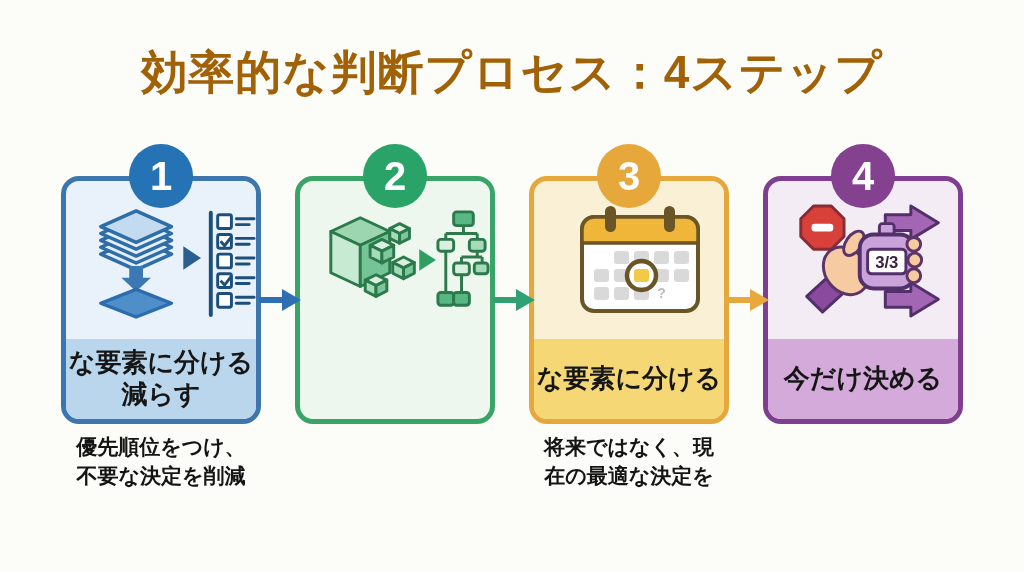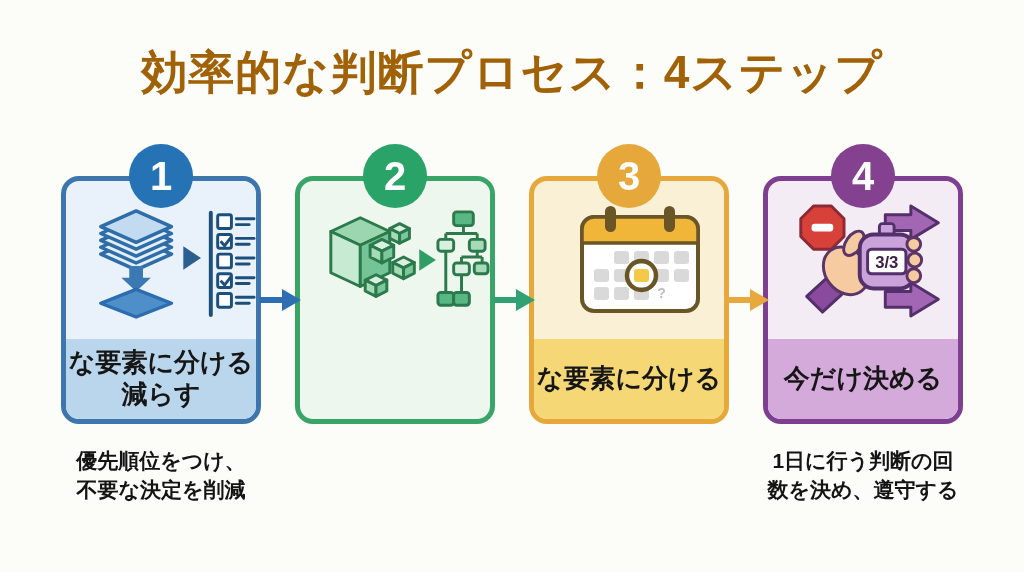--- a/index.html
+++ b/index.html
@@ -60,21 +60,21 @@
     background: var(--label-bg);
     display: flex; align-items: center; justify-content: center;
     text-align: center;
     font-size: 26px;
     font-weight: 800;
     line-height: 1.22;
     color: #161616;
     white-space: pre-line;
   }
   .desc {
-    margin: 22px -10px 0;
+    margin: 8px -10px 0;
     text-align: center;
     font-size: 21px;
     font-weight: 700;
     line-height: 1.4;
     color: #141414;
     white-space: pre-line;
   }
   .connector {
     position: absolute;
     top: 141px;
@@ -214,20 +214,22 @@
           </g>
           <rect x="74" y="68" width="15" height="13" rx="3" fill="#f5c948"></rect>
           <circle cx="81.5" cy="74.5" r="14.5" fill="none" stroke="#6a5526" stroke-width="4.5"></circle>
           <text x="101.5" y="97" text-anchor="middle" font-size="14" font-weight="bold" fill="#bdbdbd">?</text>
         </svg>
       </div>
       <div class="label-band">
         <span>な要素に分ける</span>
       </div>
     </div>
+    <div class="desc">将来ではなく、現
+在の最適な決定を</div>
   </div>
 
   <div class="step" style="--accent: #83418f; --border: #7e3f90; --icon-bg: #f3ecf5; --label-bg: #d3aada;">
     <div class="badge">
       <span>4</span>
     </div>
     <div class="card">
       <div class="icon-area">
         <svg width="172" height="126" viewBox="0 0 172 126">
           <polygon points="25,8 43,8 56,21 56,39 43,52 25,52 12,39 12,21" fill="#d8403a" stroke="#8a2b33" stroke-width="3" stroke-linejoin="round"></polygon>
@@ -245,22 +247,20 @@
             <circle cx="127" cy="47" r="7"></circle>
             <circle cx="128" cy="63" r="7"></circle>
             <circle cx="127" cy="79" r="7"></circle>
           </g>
         </svg>
       </div>
       <div class="label-band">
         <span>今だけ決める</span>
       </div>
     </div>
-    <div class="desc">1日に行う判断の回
-数を決め、遵守する</div>
   </div>
 
   <svg class="connector" style="left: 198px; --arrow-color: #2e6fb3;" viewBox="0 0 42 30" width="42" height="30">
     <line x1="1" y1="15" x2="25" y2="15"></line>
       <polygon points="23,4 42,15 23,26"></polygon>
   </svg>
   <svg class="connector" style="left: 432px; --arrow-color: #2fa173;" viewBox="0 0 42 30" width="42" height="30">
     <line x1="1" y1="15" x2="25" y2="15"></line>
       <polygon points="23,4 42,15 23,26"></polygon>
   </svg>

